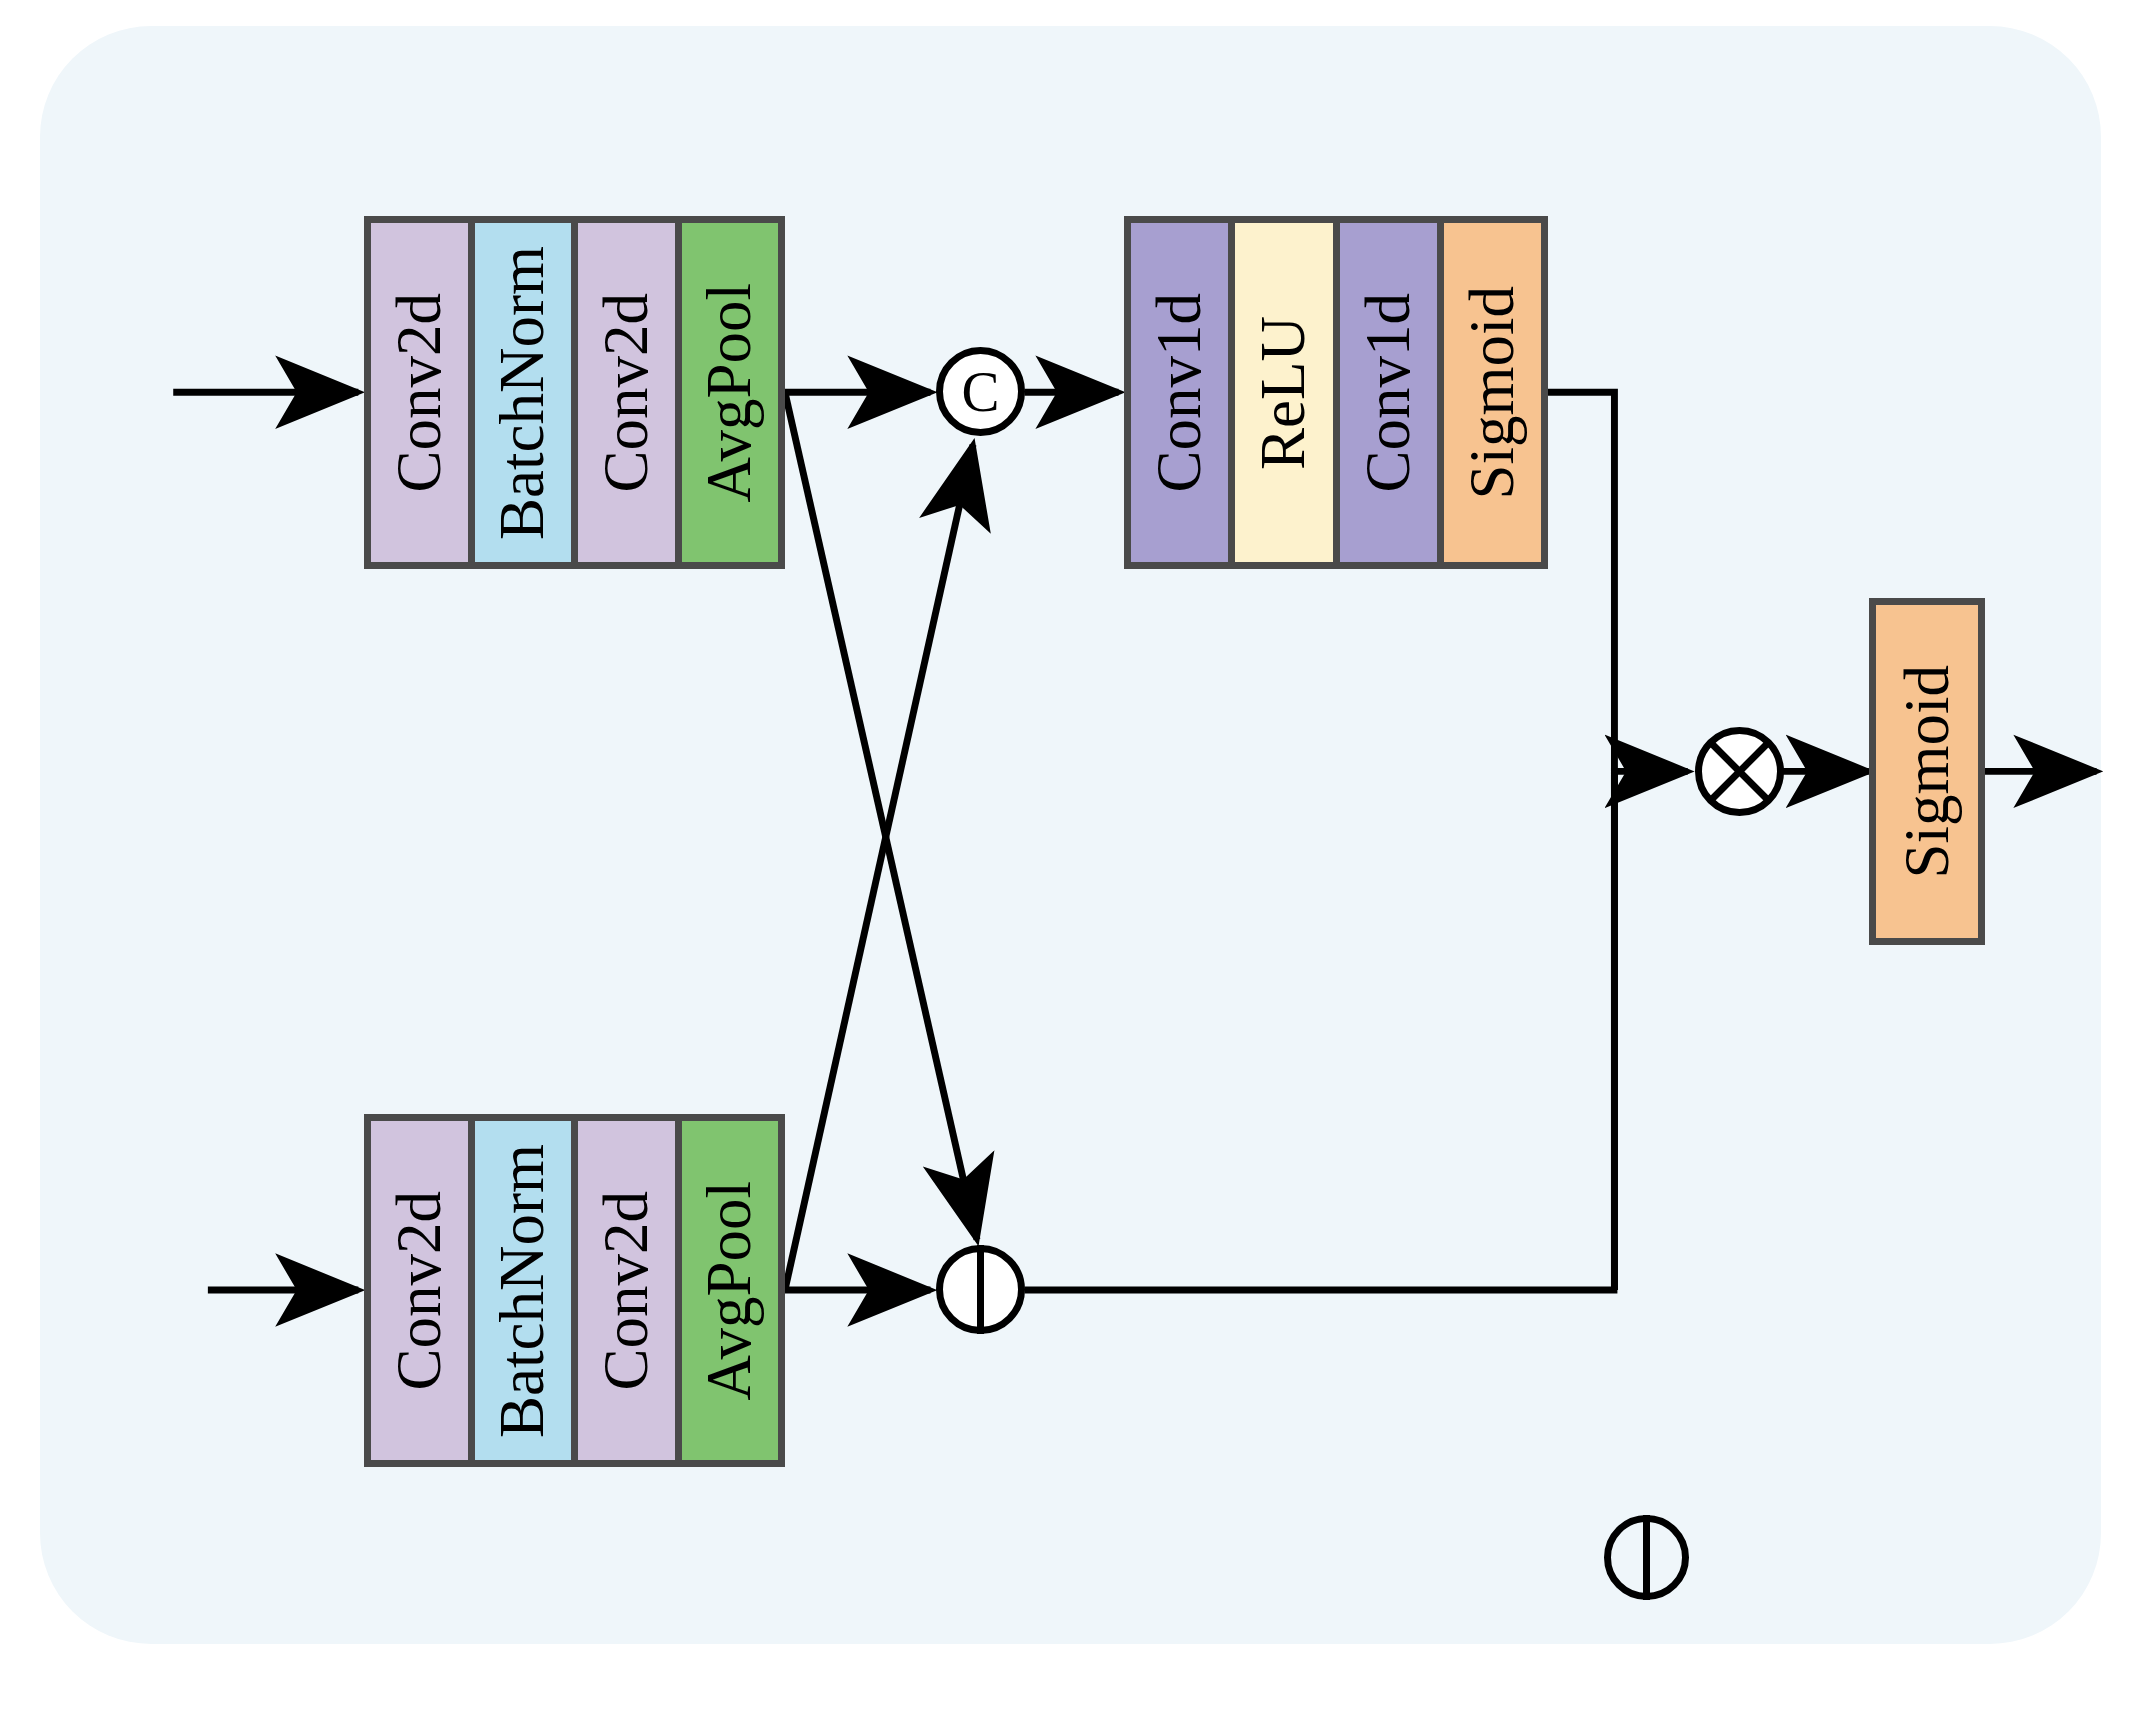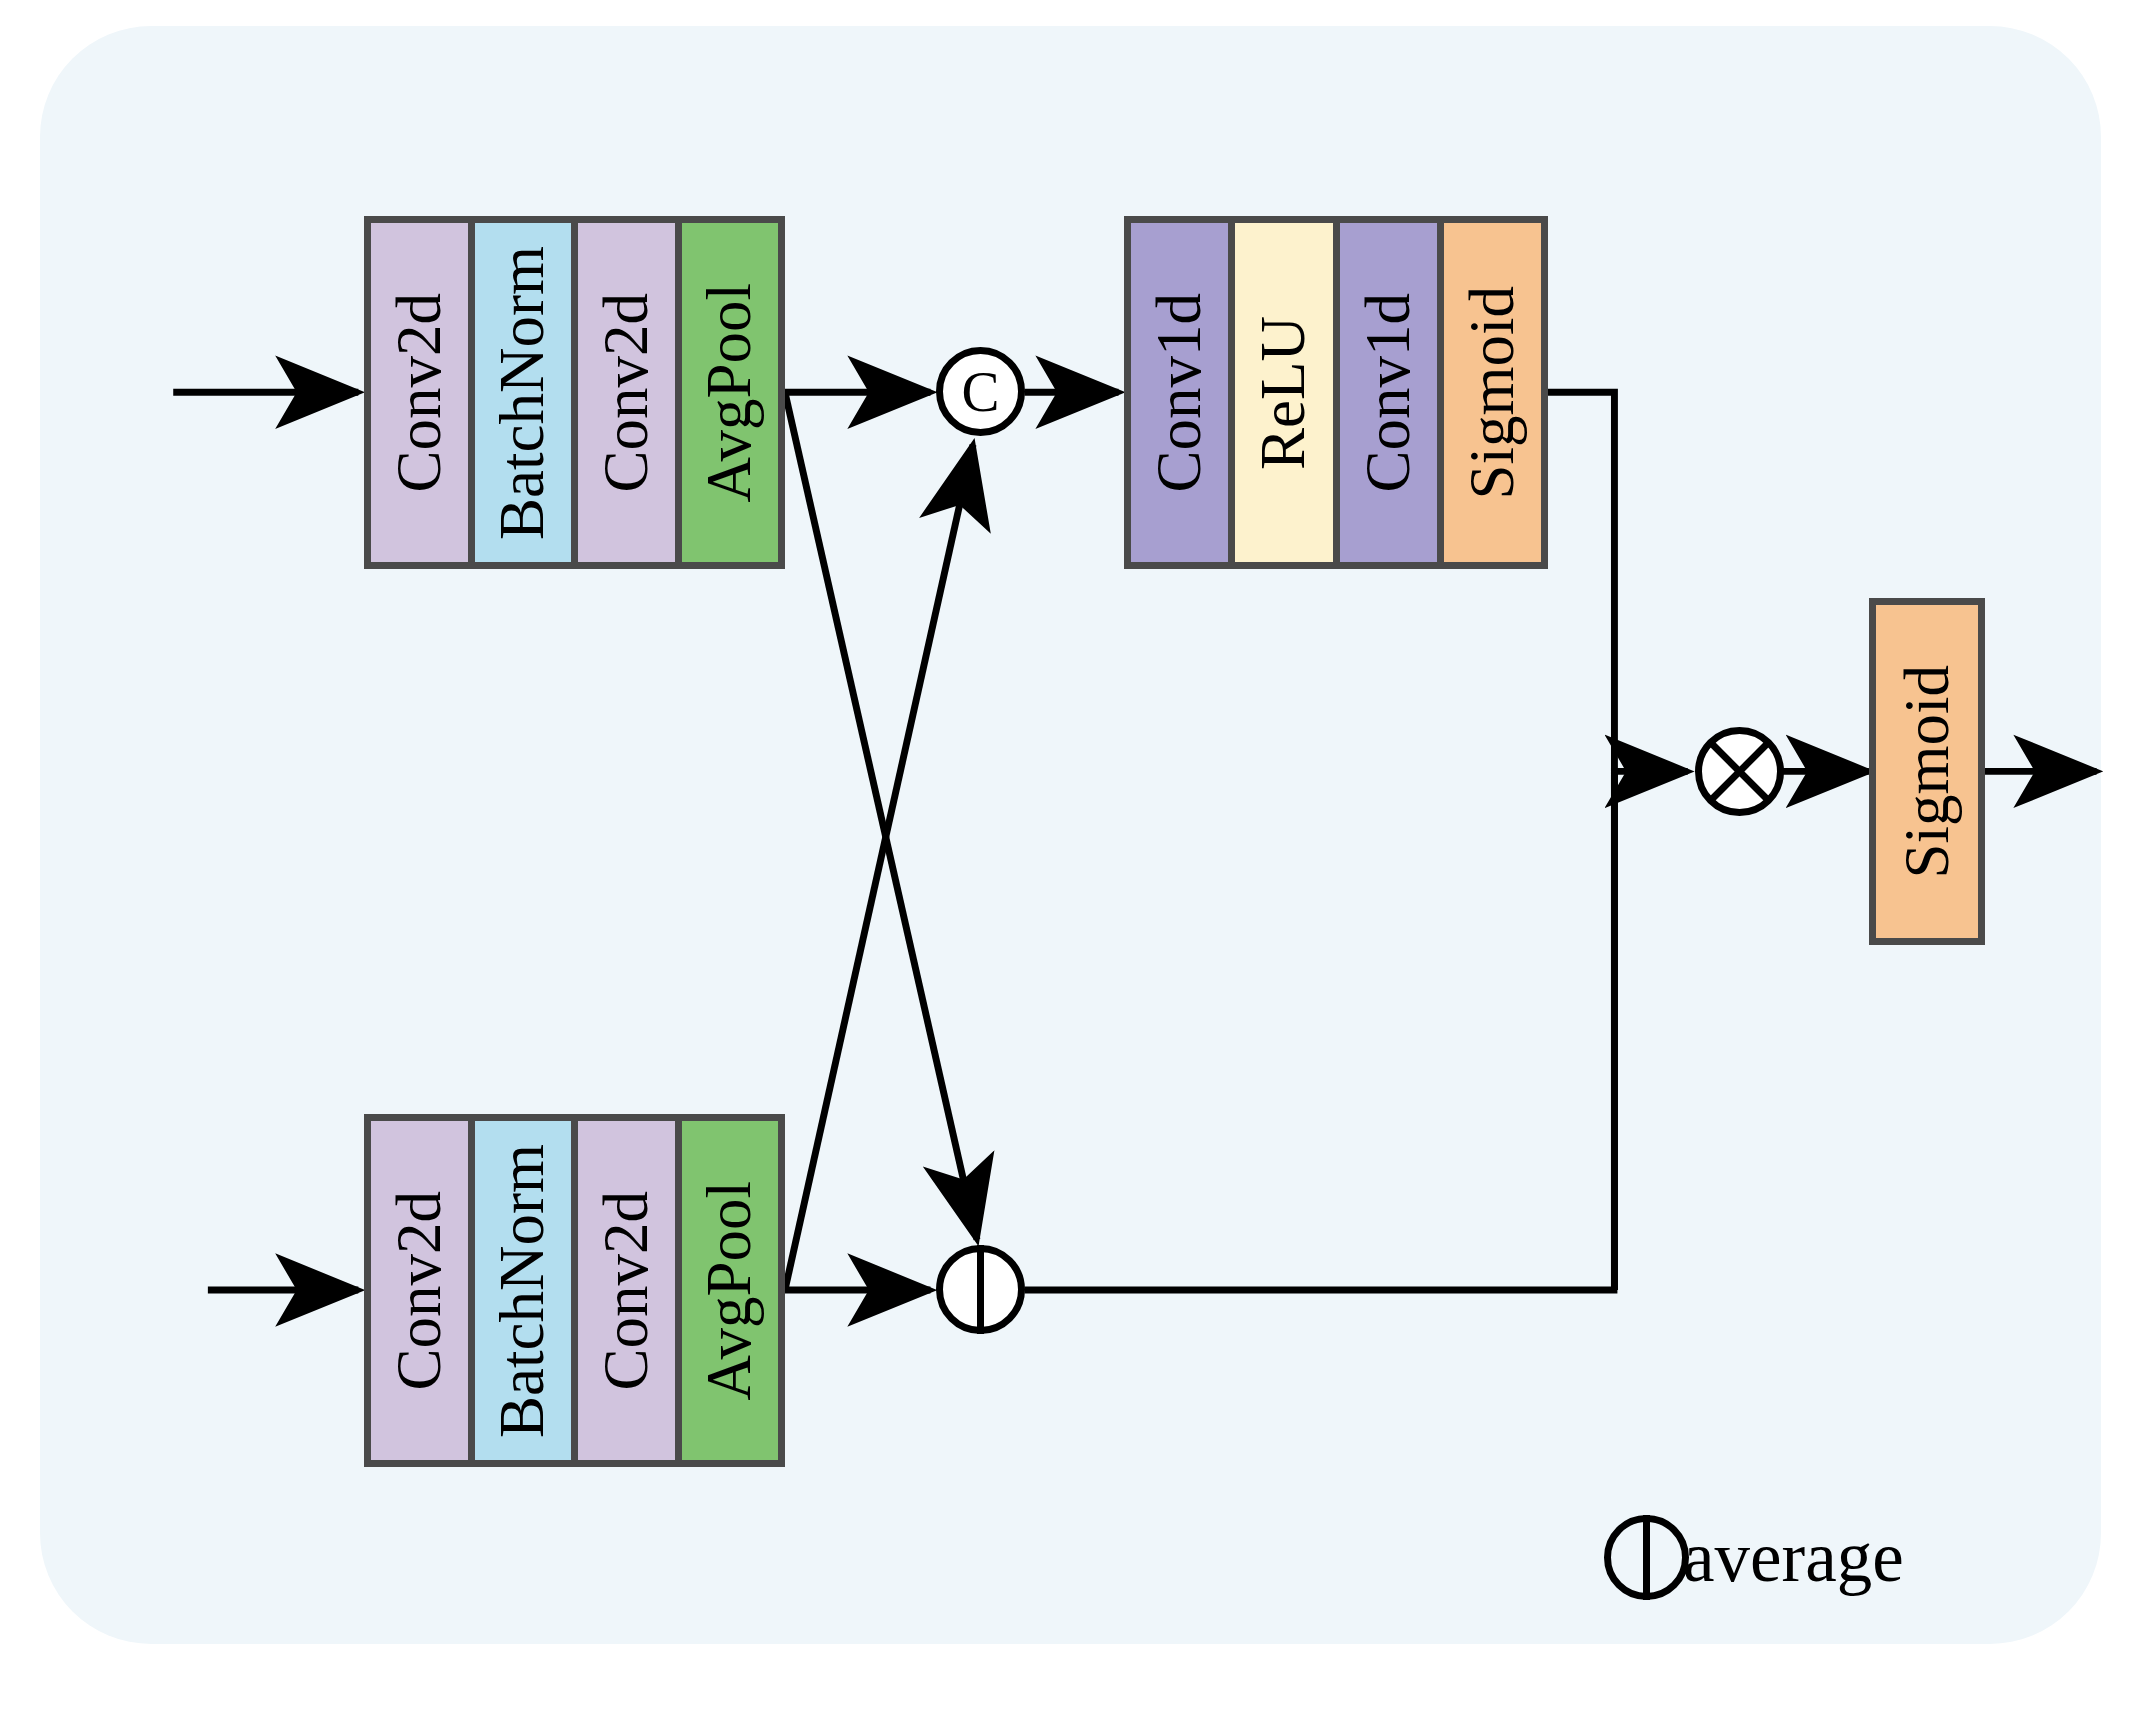--- a/index.html
+++ b/index.html
@@ -225,17 +225,16 @@
       <line x1="17" y1="17" x2="73" y2="73" stroke="#000000" stroke-width="7"></line>
       <line x1="73" y1="17" x2="17" y2="73" stroke="#000000" stroke-width="7"></line>
     </svg>
     <span class="glyph"></span>
   </div>
 
   <div id="legend">
     <span class="legend-circle">
       <span class="vbar"></span>
     </span>
-    <span class="legend-label">average</span>
   </div>
 
 </div>
 
 
 </body></html>

